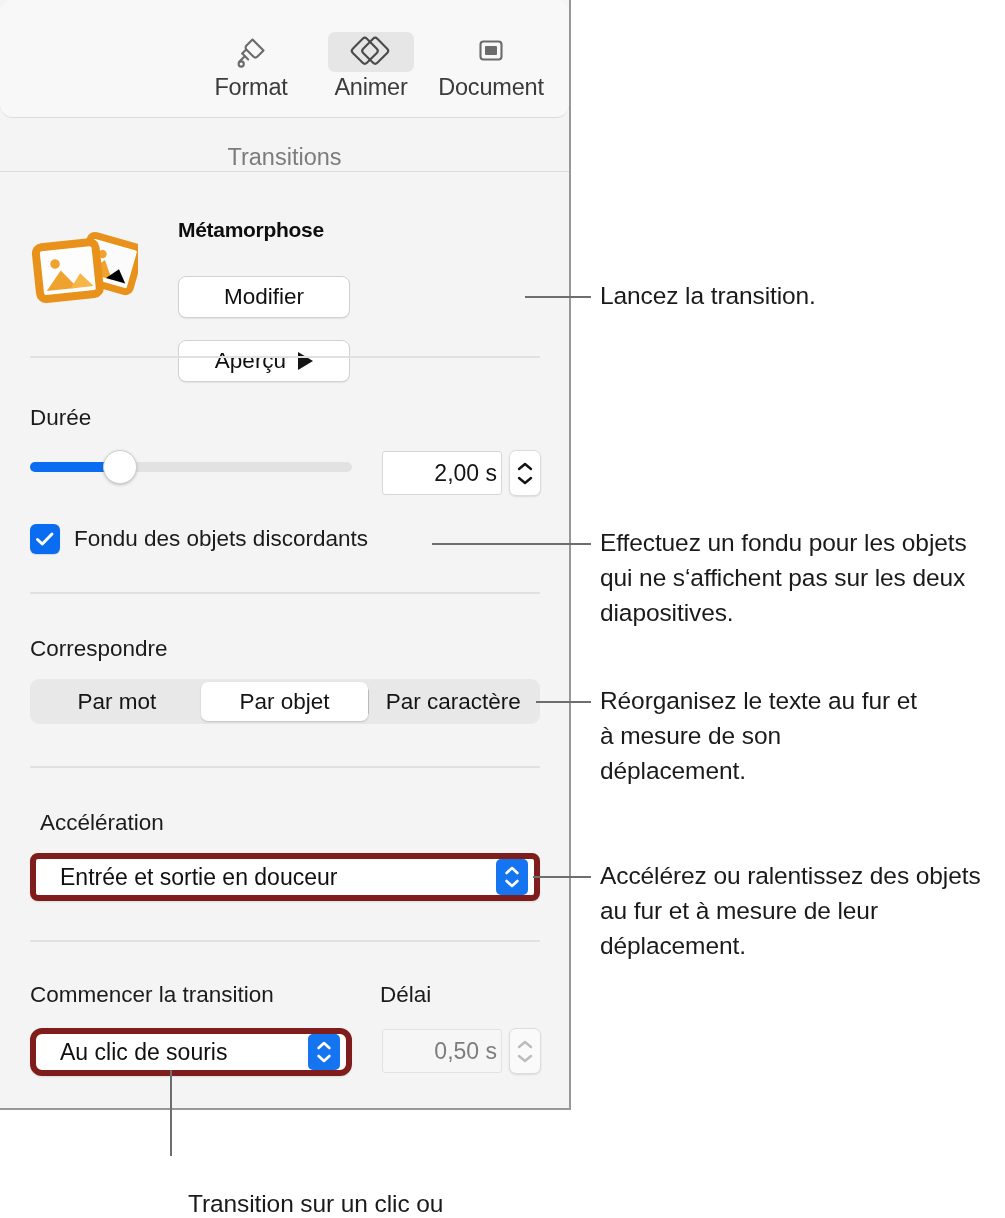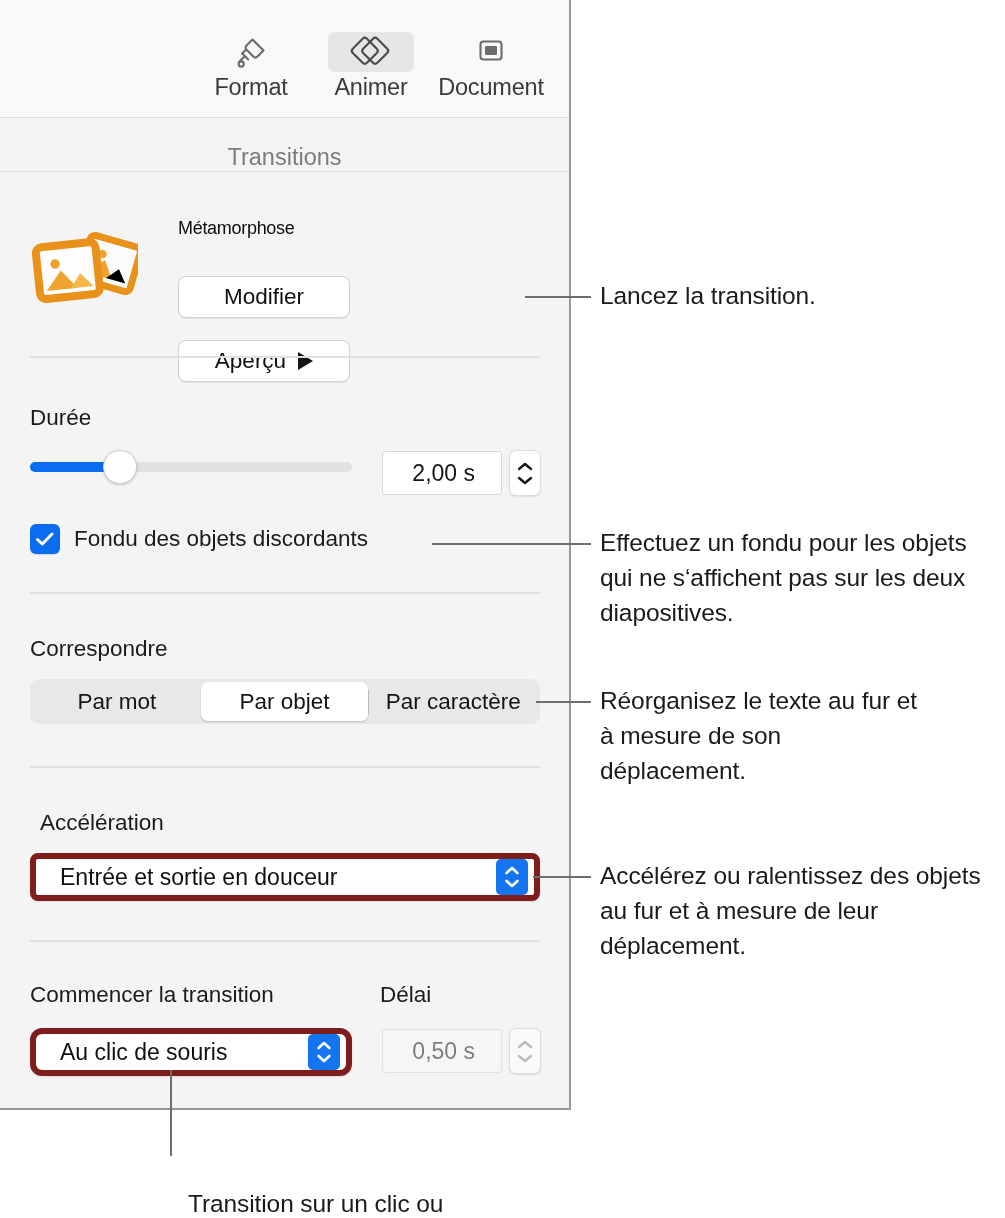--- a/index.html
+++ b/index.html
@@ -19,20 +19,21 @@
     background: #f4f4f4;
     border-right: 2px solid #989898;
     border-bottom: 2px solid #989898;
   }
 
   
   .tabbar {
     position: absolute; left: 0; top: 0; width: 569px; height: 118px;
     background: #f8f8f8;
     border-bottom: 1px solid #dcdcdc;
+    border-radius: 13px;
   }
   .tabs {
     position: absolute; left: 193px; top: 26px;
     display: flex; align-items: flex-start; gap: 4px;
   }
   .tab {
     display: flex; flex-direction: column; align-items: center;
     width: 116px; padding-top: 6px;
     cursor: default;
   }
@@ -52,21 +53,21 @@
   .section-head {
     position: absolute; left: 0; top: 118px; width: 569px; height: 54px;
     background: #f4f4f4;
     border-bottom: 1px solid #dcdcdc;
     display: flex; align-items: flex-end; justify-content: center;
   }
   .section-head span { font-size: 23.5px; color: #7c7c7c; }
 
   
   .lbl { font-size: 22.5px; color: #1b1b1b; }
-  .lbl-bold { font-size: 18px; font-weight: normal; color: #0d0d0d; letter-spacing: -0.3px; }
+  .lbl-bold { font-size: 21px; font-weight: bold; color: #0d0d0d; letter-spacing: -0.3px; }
 
   .divider {
     position: absolute; left: 30px; width: 510px; height: 2px;
     background: #e0e0e0; border-radius: 1px;
   }
 
   
   .trans-icon { position: absolute; left: 28px; top: 226px; width: 110px; height: 92px; }
   .trans-name { position: absolute; left: 178px; top: 218px; }
   .btn-row { position: absolute; left: 178px; top: 276px; display: flex; gap: 22px; flex-direction: column; }
@@ -100,21 +101,21 @@
     margin-left: -17px;
     background: #ffffff; border: 1px solid #cfcfcf; border-radius: 50%;
     box-shadow: 0 1px 3px rgba(0,0,0,0.22);
   }
 
   .numfield {
     position: absolute;
     height: 44px; background: #ffffff;
     border: 1px solid #d7d7d7; border-radius: 3px;
     display: flex; align-items: center; justify-content: flex-end;
-    padding-right: 26px;
+    padding-right: 4px;
     font-size: 23px; color: #141414;
   }
   .numfield.disabled { background: #f6f6f6; color: #7d7d7d; border-color: #e2e2e2; }
 
   .stepper {
     position: absolute; width: 32px; height: 46px;
     background: #ffffff; border: 1px solid #dcdcdc; border-radius: 7px;
     box-shadow: 0 1px 2px rgba(0,0,0,0.10);
     display: flex; flex-direction: column; align-items: center; justify-content: center; gap: 3px;
   }

